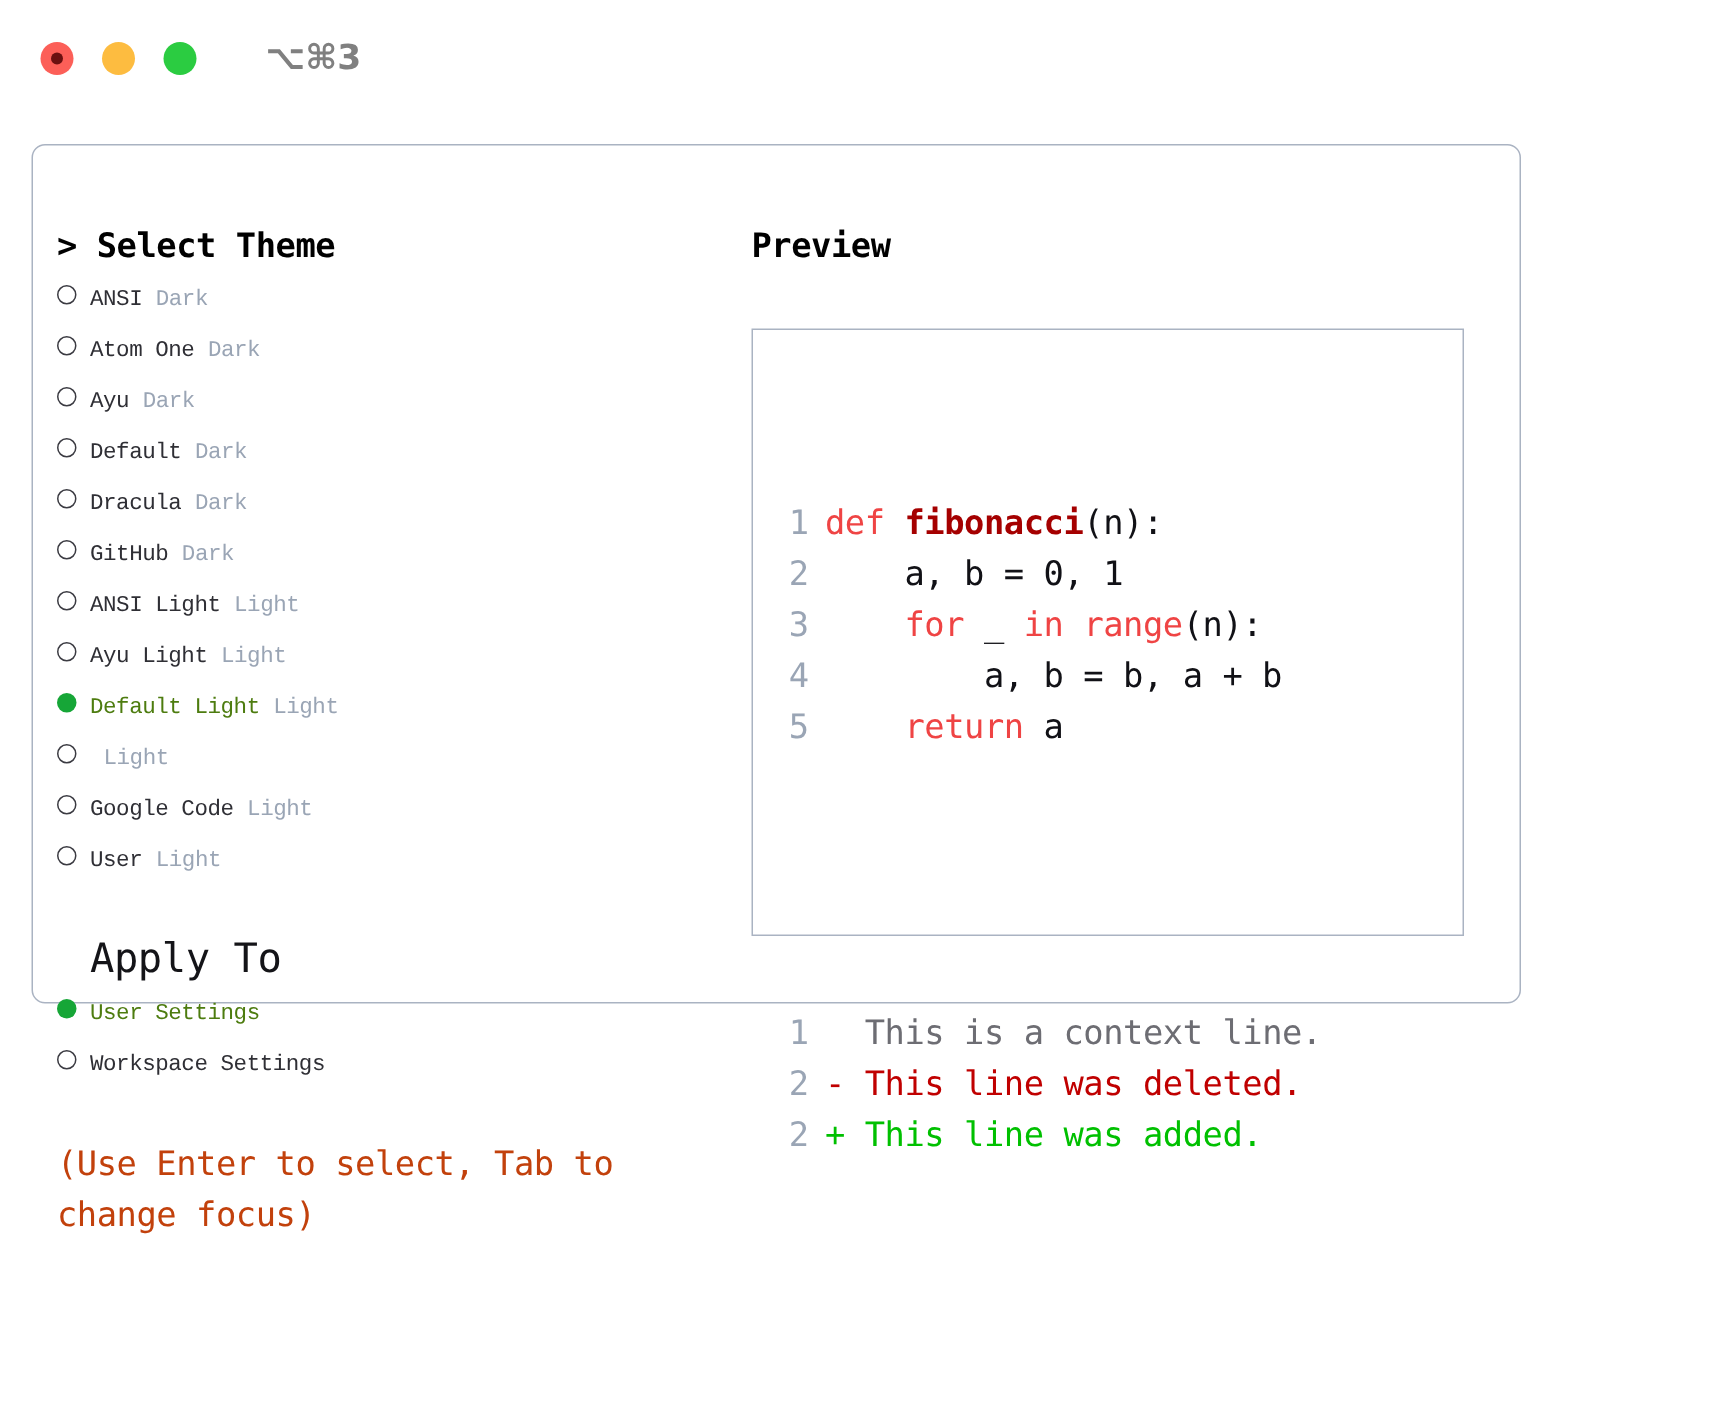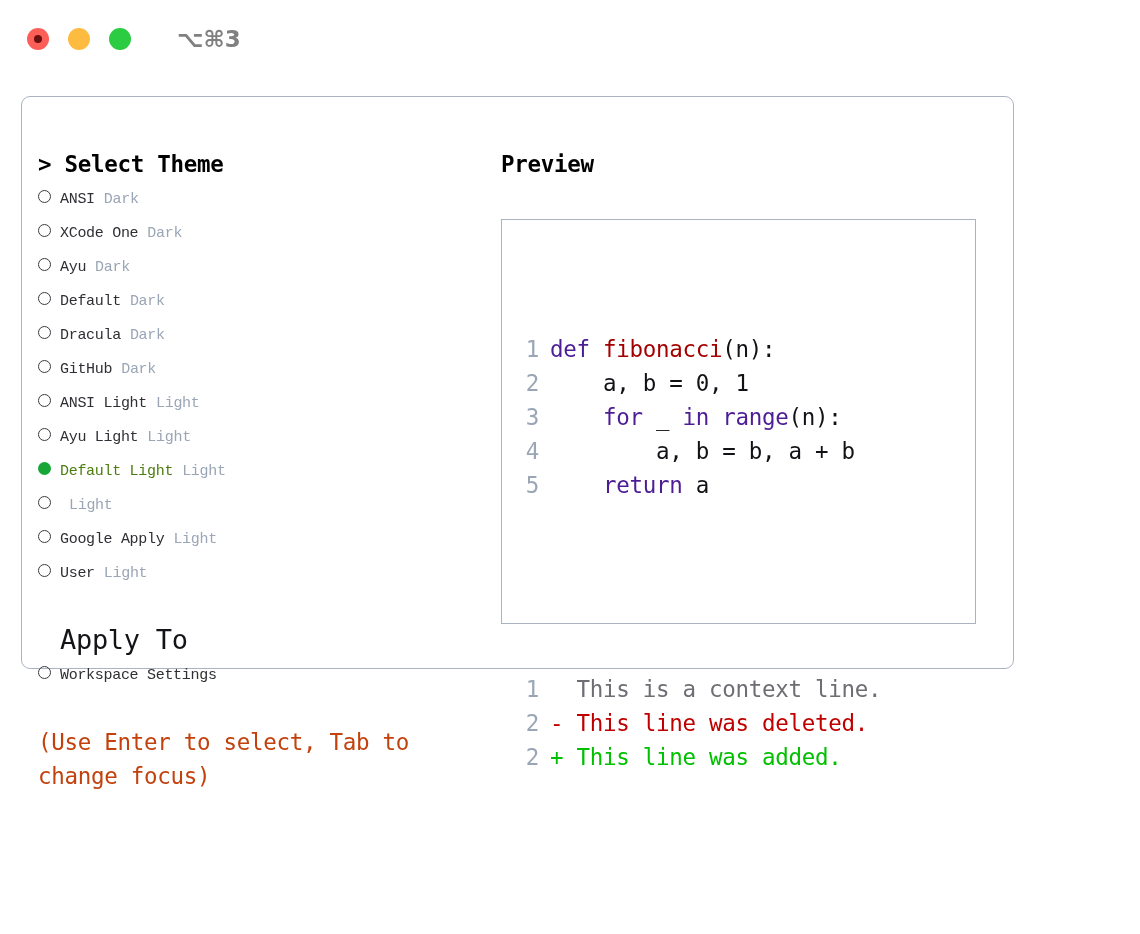--- a/index.html
+++ b/index.html
@@ -167,22 +167,22 @@
     letter-spacing: -0.3px;
   }
   .code-line { height: 34px; white-space: pre; }
   .ln {
     display: inline-block;
     width: 26px;
     text-align: right;
     color: #9aa5b5;
     margin-right: 11px;
   }
-  .kw   { color: #4c1d95; text-align: right; }
-  .fn   { color: #a50000; }
+  .kw   { color: #ef4444; text-align: right; }
+  .fn   { color: #a50000; font-weight: bold; }
   .plain{ color: #111116; }
   .ctx  { color: #6d6d73; }
   .del  { color: #c00000; }
   .add  { color: #00c000; }
   .blank-line { height: 34px; }
 </style>
 </head>
 <body>
 
 <div class="titlebar">
@@ -193,37 +193,38 @@
   </div>
   <div class="window-title">⌥⌘3</div>
 </div>
 
 <div class="card">
 
   <div class="left-col">
     <div class="section-head">&gt; Select Theme</div>
     <div id="theme-list">
         <div class="opt-row"><span class="bullet"><span class="glyph-off"></span></span><span class="opt-label">ANSI</span><span class="opt-tag">Dark</span></div>
-        <div class="opt-row"><span class="bullet"><span class="glyph-off"></span></span><span class="opt-label">XCode One</span><span class="opt-tag">Dark</span></div>
+        <div class="opt-row"><span class="bullet"><span class="glyph-off"></span></span><span class="opt-label">Atom One</span><span class="opt-tag">Dark</span></div>
         <div class="opt-row"><span class="bullet"><span class="glyph-off"></span></span><span class="opt-label">Ayu</span><span class="opt-tag">Dark</span></div>
         <div class="opt-row"><span class="bullet"><span class="glyph-off"></span></span><span class="opt-label">Default</span><span class="opt-tag">Dark</span></div>
         <div class="opt-row"><span class="bullet"><span class="glyph-off"></span></span><span class="opt-label">Dracula</span><span class="opt-tag">Dark</span></div>
         <div class="opt-row"><span class="bullet"><span class="glyph-off"></span></span><span class="opt-label">GitHub</span><span class="opt-tag">Dark</span></div>
         <div class="opt-row"><span class="bullet"><span class="glyph-off"></span></span><span class="opt-label">ANSI Light</span><span class="opt-tag">Light</span></div>
         <div class="opt-row"><span class="bullet"><span class="glyph-off"></span></span><span class="opt-label">Ayu Light</span><span class="opt-tag">Light</span></div>
         <div class="opt-row"><span class="bullet"><span class="glyph-on"></span></span><span class="opt-label sel">Default Light</span><span class="opt-tag">Light</span></div>
         <div class="opt-row"><span class="bullet"><span class="glyph-off"></span></span><span class="opt-tag">Light</span></div>
-        <div class="opt-row"><span class="bullet"><span class="glyph-off"></span></span><span class="opt-label">Google Apply</span><span class="opt-tag">Light</span></div>
+        <div class="opt-row"><span class="bullet"><span class="glyph-off"></span></span><span class="opt-label">Google Code</span><span class="opt-tag">Light</span></div>
         <div class="opt-row"><span class="bullet"><span class="glyph-off"></span></span><span class="opt-label">User</span><span class="opt-tag">Light</span></div>
       </div>
 
     <div class="spacer-row"></div>
 
     <div class="apply-head">Apply To</div>
     <div id="apply-list">
+        <div class="opt-row"><span class="bullet"><span class="glyph-on"></span></span><span class="opt-label sel">User Settings</span></div>
         <div class="opt-row"><span class="bullet"><span class="glyph-off"></span></span><span class="opt-label">Workspace Settings</span></div>
       </div>
 
     <div class="hint">(Use Enter to select, Tab to change focus)</div>
   </div>
 
   <div class="right-col">
     <div class="preview-head">Preview</div>
     <div class="preview-box">
       <div class="code">

